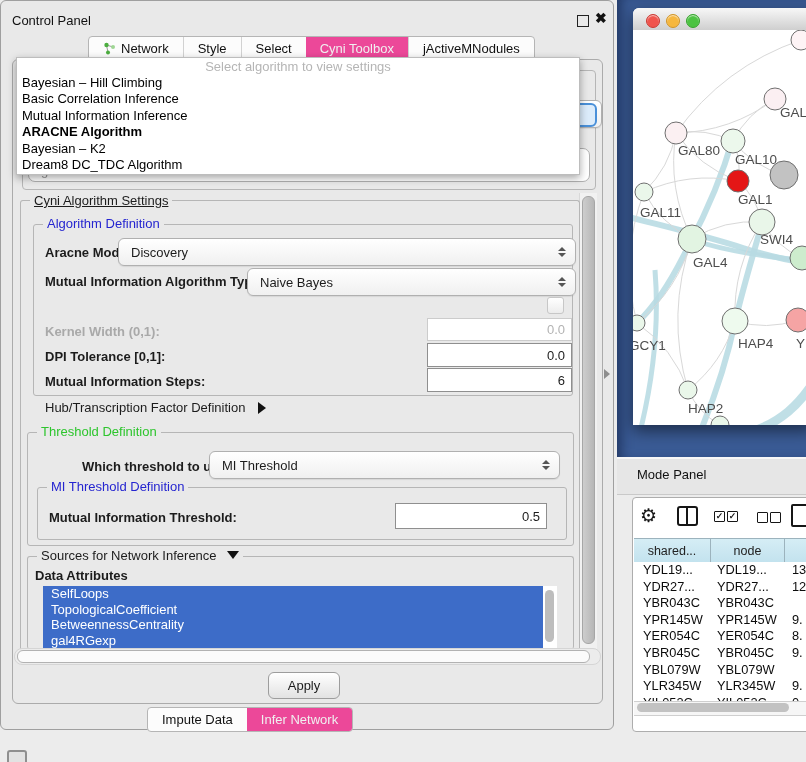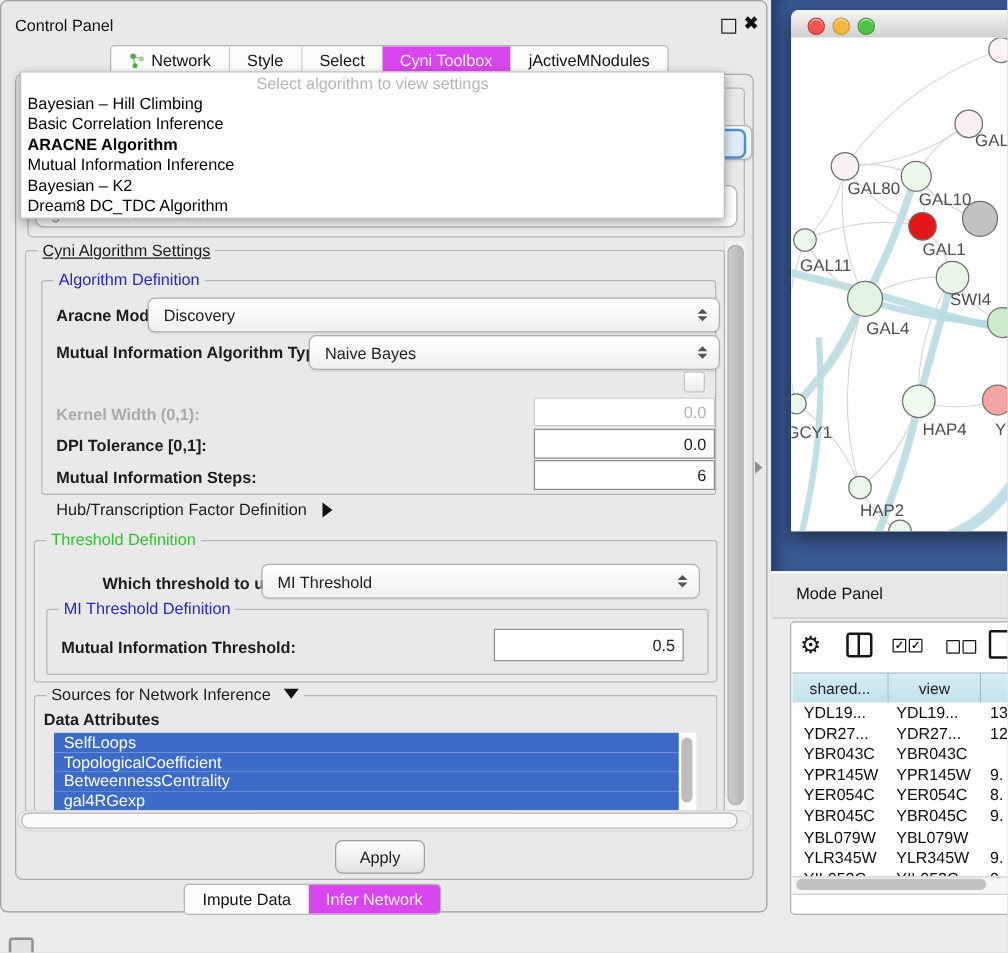--- a/index.html
+++ b/index.html
@@ -8,21 +8,21 @@
   .abs{position:absolute;}
   
   .cp-window{left:0;top:7;width:612px;height:728px;background:#e9e9e9;
              border:1px solid #9f9f9f;border-radius:6px;}
   .cp-title{left:12px;top:13px;font-size:13px;color:#111;}
   .float-icon{left:577px;top:15px;width:10px;height:10px;border:1.5px solid #222;background:#e9e9e9;}
   .close-icon{left:595px;top:10px;font-size:14px;font-weight:bold;color:#111;}
   .tabstrip{display:flex;height:23px;background:#fcfcfc;border:1px solid #b5b5b5;border-radius:4px;overflow:hidden;}
   .tab{display:flex;align-items:center;padding:0 14px;font-size:13px;color:#111;border-left:1px solid #d2d2d2;cursor:default;white-space:nowrap;}
   .tab:first-child{border-left:none;}
-  .tab.selected{background:#d946ef;color:#f0f0f0;border-left:none;}
+  .tab.selected{background:#ec4899;color:#f0f0f0;border-left:none;}
   .tab .ticon{margin-right:5px;display:inline-flex;}
   .content-panel{left:12px;top:59px;width:589px;height:643px;border:1px solid #ababab;border-radius:6px;background:#e9e9e9;}
   
   .group{position:absolute;border:1px solid #b6b6b6;border-radius:3px;}
   .gtitle{position:absolute;background:#e9e9e9;padding:0 4px;font-size:13px;line-height:14px;white-space:nowrap;}
   .blue{color:#2525d0;} .green{color:#2dc52d;}
   .lbl{position:absolute;font-size:13px;font-weight:bold;color:#1c1c1c;white-space:nowrap;}
   .lbl.dis{color:#a9a9a9;}
   .plain{font-weight:normal;}
   .combo{position:absolute;background:linear-gradient(#ffffff,#f0f0f0);border:1px solid #b0b0b0;border-radius:6px;
@@ -132,22 +132,22 @@
   <div class="combo abs bg-combo1" style="left:32px;top:100px;width:556px;height:26px;">
     <span class="focus-capsule"></span>
   </div>
   <div class="abs bg-combo2">gal-filtered sif default node</div>
 
   <div class="abs popup">
     <div class="popup-prompt">Select algorithm to view settings</div>
     <div id="popup-list">
         <div class="popup-item">Bayesian – Hill Climbing</div>
         <div class="popup-item">Basic Correlation Inference</div>
+        <div class="popup-item">Mutual Information Inference</div>
         <div class="popup-item bold">ARACNE Algorithm</div>
-        <div class="popup-item">Mutual Information Inference</div>
         <div class="popup-item">Bayesian – K2</div>
         <div class="popup-item">Dream8 DC_TDC Algorithm</div>
       </div>
   </div>
 
   <div class="abs vscroll-track"></div>
   <div class="abs vscroll-thumb"></div>
 
   <div class="group" style="left:20px;top:200px;width:558px;height:455px;border-bottom:none;"></div>
   <div class="gtitle" style="left:30px;top:194px;text-decoration:underline;">Cyni Algorithm Settings</div>
@@ -314,21 +314,21 @@
       <div></div>
     </div>
   <span class="cbox" style="left:714px;top:511px;">✓</span>
   <span class="cbox" style="left:727px;top:511px;">✓</span>
   <span class="cbox" style="left:757px;top:512px;"></span>
   <span class="cbox" style="left:770px;top:512px;"></span>
   <div class="abs doc-icon"></div>
 
   <div class="abs thead" id="table-head">
       <div class="th" style="width: 77px;">shared...</div>
-      <div class="th" style="width: 74px;">view</div>
+      <div class="th" style="width: 74px;">node</div>
       <div class="th" style="width: auto; flex: 1 1 0%;"></div>
     </div>
   <div class="abs trows" id="table-rows">
       <div class="trow">
         <div class="td1">YDL19...</div>
         <div class="td2">YDL19...</div>
         <div class="td3">13</div>
       </div>
       <div class="trow">
         <div class="td1">YDR27...</div>

